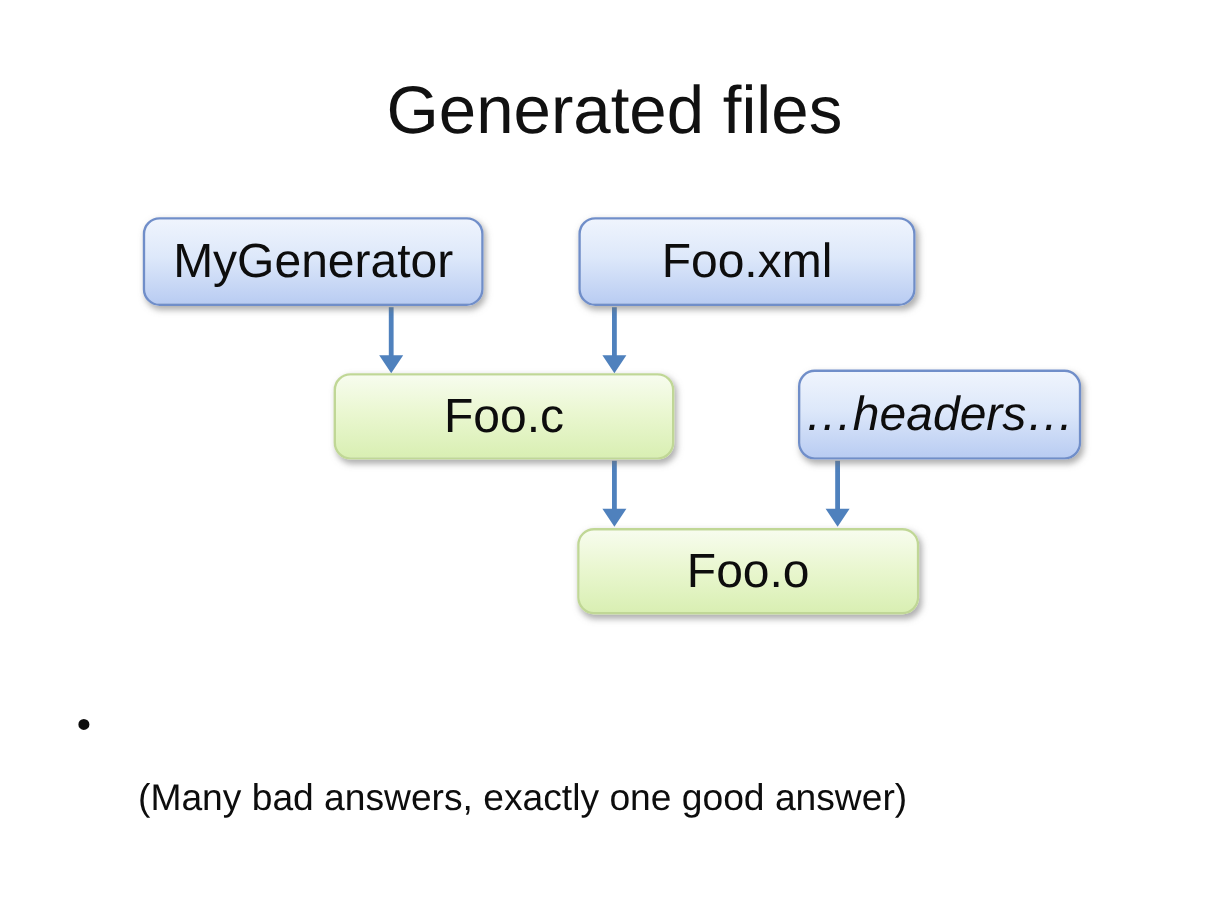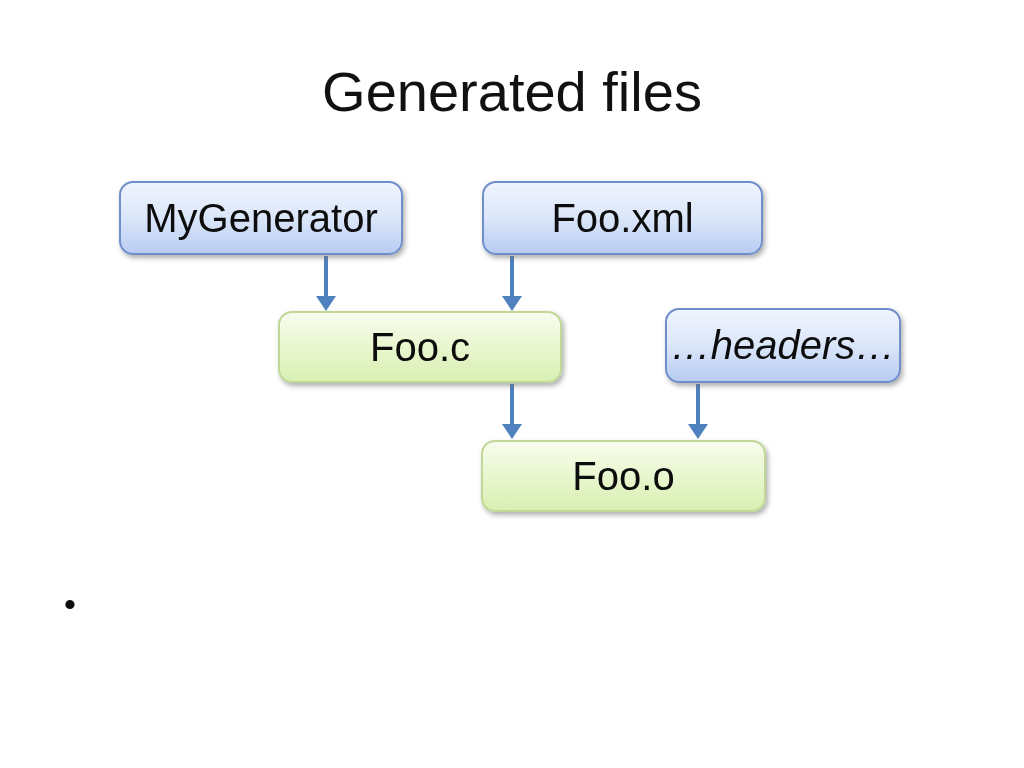--- a/index.html
+++ b/index.html
@@ -118,14 +118,15 @@
 
   <div class="node blue italic" id="node-headers">
     <span>…headers…</span>
   </div>
 
   <div class="node green" id="node-fooo">
     <span>Foo.o</span>
   </div>
 
   <span class="bullet-marker">•</span>
+  <span class="bullet-subtext">(Many bad answers, exactly one good answer)</span>
 
 </div>
 
 </body></html>

